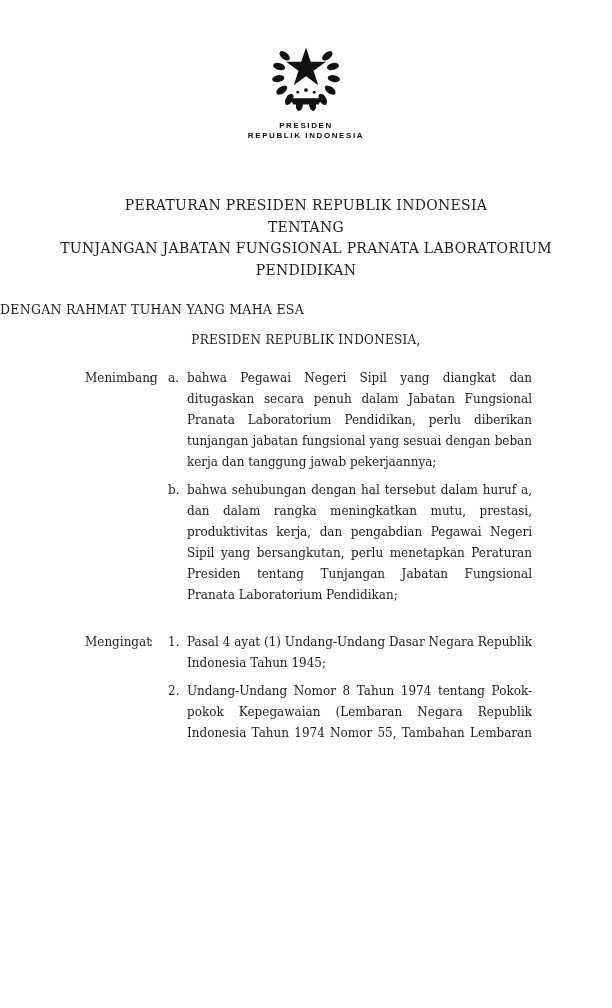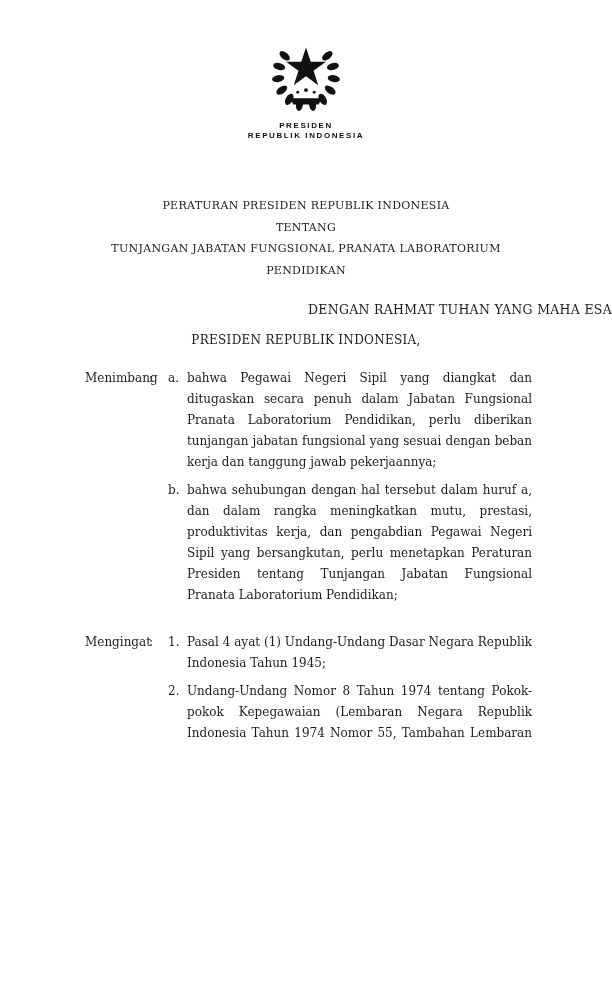--- a/index.html
+++ b/index.html
@@ -31,30 +31,30 @@
     font-family: "Liberation Sans", "DejaVu Sans", sans-serif;
     font-weight: 700;
     font-size: 8px;
     line-height: 10px;
     letter-spacing: 1.6px;
     color: #111;
   }
   .title-block {
     margin-top: 54px;
     text-align: center;
-    font-size: 11px;
+    font-size: 14px;
     line-height: 21.5px;
     letter-spacing: 0.3px;
   }
   .title-line.spaced {
     white-space: pre;
   }
   .grace-line {
     margin-top: 21px;
-    text-align: right;
+    text-align: left;
     font-size: 12.5px;
     letter-spacing: 0.3px;
   }
   .authority-line {
     margin-top: 16px;
     text-align: center;
     font-size: 12px;
     letter-spacing: 0.3px;
   }
   .body-block {

